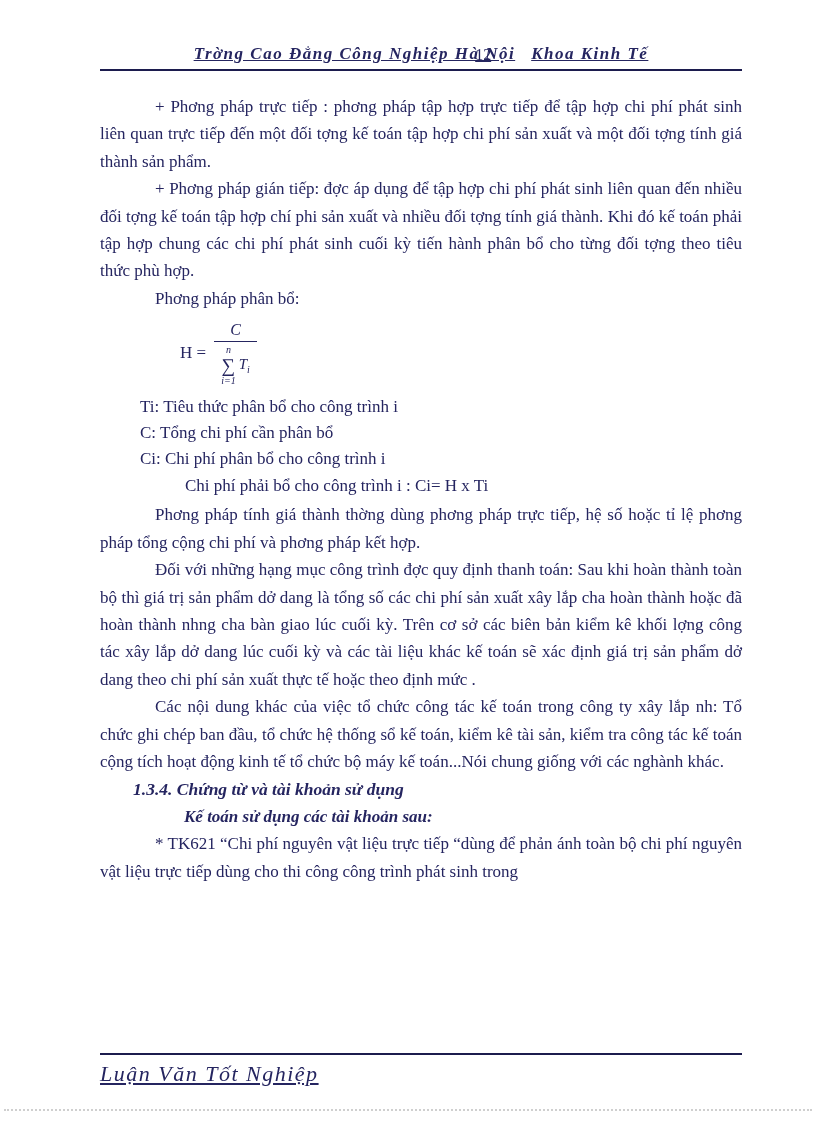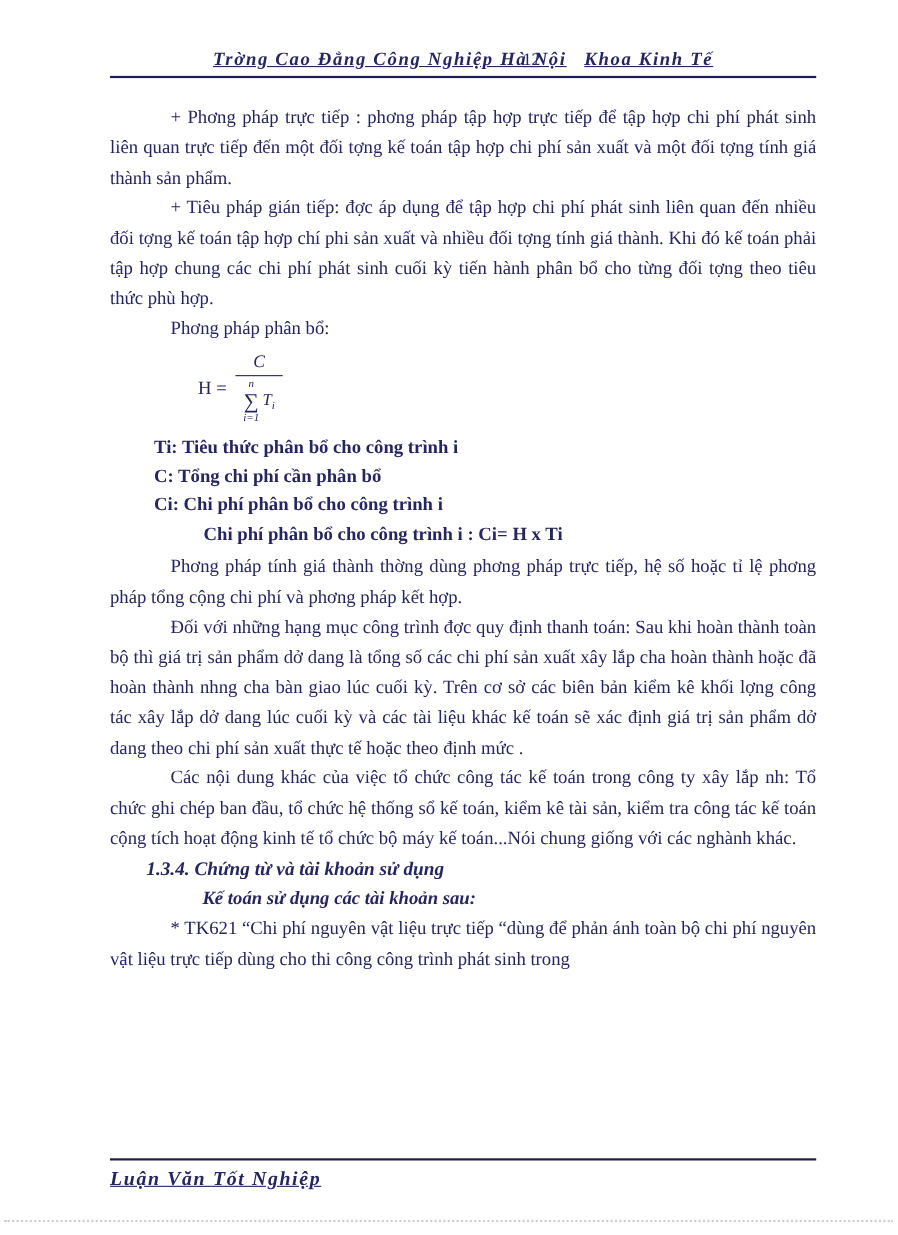--- a/index.html
+++ b/index.html
@@ -56,36 +56,36 @@
     border-bottom:1.4px solid #252560;
   }
   .frac .den { display:flex; align-items:center; padding-top:2px; }
   .sum { display:inline-flex; flex-direction:column; align-items:center; line-height:1; }
   .sum .lim { font-size:10px; font-style:italic; line-height:1.15; }
   .sum .sigma { font-size:19px; line-height:1; }
   .term { font-style:italic; font-size:15px; margin-left:3px; }
   .term sub { font-size:10px; }
   
   .defs { margin:2px 0 2px 40px; text-align:left; }
-  .def { line-height:26px;font-weight:bold; }
+  .def { line-height:26px; }
   .def-result { margin-left:45px; line-height:27px; }
   .subsec {
     font-size:17px; font-weight:bold; font-style:italic;
     margin:0 0 0 84px; padding:0; text-align:left; line-height:27.4px;
   }
   
   .page-footer {
     position:absolute; left:100px; right:74px; top:1053px;
     border-top:2.5px solid #1c1c4e;
     padding-top:6px;
   }
   .footer-text {
-    font-style:italic; font-weight:bold;
+    font-style:italic; font-weight:normal;
     text-decoration:underline;
-    font-size:18px; letter-spacing:1.5px;
+    font-size:22px; letter-spacing:1.5px;
   }
   .bottom-dotted {
     position:absolute; left:4px; right:4px; bottom:12px;
     border-top:2px dotted #cfcfcf;
   }
 </style>
 </head>
 <body>
 
 <div class="page" style="color: rgb(37, 37, 96);">
@@ -94,21 +94,21 @@
     <span class="hdr-script">Trờng  Cao Đẳng Công Nghiệp Hà Nội</span>
     <span class="hdr-page">12</span>
     <span class="hdr-script">Khoa Kinh Tế</span>
   </header>
 
   <main class="content">
 
 
     <p class="para">+ Phơng  pháp trực tiếp : phơng  pháp tập hợp trực tiếp để tập hợp chi phí phát sinh liên quan trực tiếp đến một đối tợng  kế toán tập hợp chi phí sản xuất và một đối tợng  tính giá thành sản phẩm.</p>
 
-    <p class="para">+ Tiêu  pháp gián tiếp: đợc  áp dụng để tập hợp chi phí phát sinh liên quan đến nhiều đối tợng  kế toán tập hợp chí phi sản xuất và nhiều đối tợng tính giá thành. Khi đó kế toán phải tập hợp chung các chi phí phát sinh cuối kỳ tiến hành phân bổ cho từng đối tợng  theo tiêu thức phù hợp.</p>
+    <p class="para">+ Phơng  pháp gián tiếp: đợc  áp dụng để tập hợp chi phí phát sinh liên quan đến nhiều đối tợng  kế toán tập hợp chí phi sản xuất và nhiều đối tợng tính giá thành. Khi đó kế toán phải tập hợp chung các chi phí phát sinh cuối kỳ tiến hành phân bổ cho từng đối tợng  theo tiêu thức phù hợp.</p>
 
     <p class="para">Phơng  pháp phân bổ:</p>
 
     <div class="formula">
       <span class="lhs">H =</span>
       <span class="frac">
         <span class="num">C</span>
         <span class="den">
           <span class="sum">
             <span class="lim">n</span>
@@ -117,21 +117,21 @@
           </span>
           <span class="term"><span>T</span><sub>i</sub></span>
         </span>
       </span>
     </div>
 
     <div class="defs">
       <div class="def">Ti: Tiêu thức phân bổ cho công trình i</div>
       <div class="def">C: Tổng chi phí cần phân bổ</div>
       <div class="def">Ci: Chi phí phân bổ cho công trình i</div>
-      <div class="def def-result">Chi phí phân bổ cho công trình i : Ci= H x Ti</div>
+      <div class="def def-result">Chi phí phải bổ cho công trình i : Ci= H x Ti</div>
     </div>
 
     <p class="para">Phơng  pháp tính giá thành thờng  dùng phơng  pháp trực tiếp, hệ số hoặc tỉ lệ phơng  pháp tổng cộng chi phí và phơng  pháp  kết hợp.</p>
 
     <p class="para">Đối với những hạng mục công trình đợc  quy định thanh toán: Sau khi hoàn thành toàn bộ thì giá trị sản phẩm dở dang là tổng số các chi phí sản xuất xây lắp cha  hoàn thành hoặc đã hoàn thành nhng  cha  bàn giao lúc cuối kỳ. Trên cơ sở các biên bản kiểm kê khối lợng  công tác xây lắp dở dang lúc cuối kỳ và các tài liệu khác kế toán sẽ xác định giá trị sản phẩm dở dang theo chi phí sản xuất thực tế hoặc theo định mức .</p>
 
 
     <p class="para">Các nội dung khác của việc tổ chức công tác kế toán trong công ty xây lắp nh:  Tổ chức ghi chép ban đầu, tổ chức hệ thống sổ kế toán, kiểm kê tài sản, kiểm tra công tác kế toán cộng tích hoạt động kinh tế tổ chức bộ máy kế toán...Nói chung giống với các nghành khác.</p>
 
     <h2 class="sec">1.3.4. Chứng từ và tài khoản sử dụng</h2>

